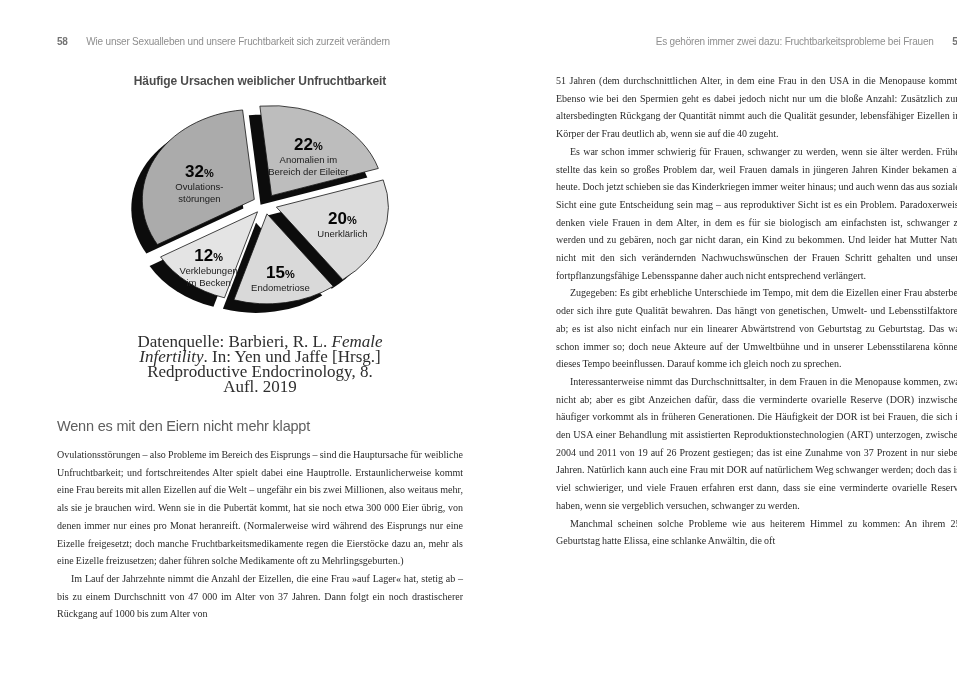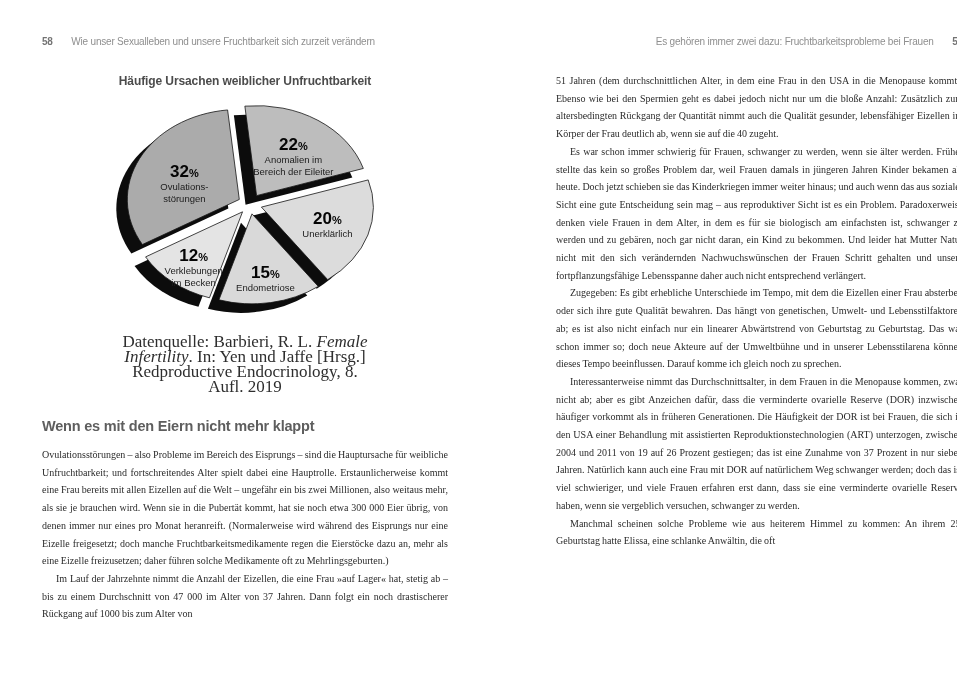--- a/index.html
+++ b/index.html
@@ -3,21 +3,21 @@
 <meta charset="utf-8">
 <style>
   html,body{margin:0;padding:0;}
   body{
     width:957px;height:675px;background:#ffffff;
     font-family:"Liberation Serif", serif;color:#2b2b2b;
     overflow:hidden;
   }
   .spread{position:relative;width:957px;height:675px;background:#ffffff;overflow:hidden;}
   .page{position:absolute;top:36px;}
-  .page-left{left:42px;width:406px;}
+  .page-left{left:57px;width:406px;}
   .page-right{left:556px;width:407px;}
 
   .running-header{
     font-family:"Liberation Sans", sans-serif;
     font-size:10px;letter-spacing:-0.2px;color:#8f8f8f;height:14px;white-space:nowrap;
   }
   .running-header .pagenum{font-weight:bold;color:#747474;}
   .page-left  .running-header .runtitle{margin-left:16px;}
   .page-right .running-header{text-align:right;}
   .page-right .running-header .pagenum{margin-left:16px;}
@@ -30,21 +30,21 @@
   .pie-svg{display:block;margin:4px auto 0 auto;}
   svg text{font-family:"Liberation Sans", sans-serif;}
   .chart-caption{
     font-size:17px;line-height:15px;color:#2e2e2e;
     max-width:246px;margin:4px auto 0 auto;text-align:center;
   }
   .chart-caption em{font-style:italic;}
 
   .section-heading{
     font-family:"Liberation Sans", sans-serif;
-    font-size:14.5px;font-weight:bold;letter-spacing:-0.2px;color:#5e5e5e;
+    font-size:14.5px;font-weight:normal;letter-spacing:-0.2px;color:#5e5e5e;
     margin:24px 0 12px 0;
   }
 
   .body-par{
     font-size:10px;line-height:17.7px;text-align:justify;
     margin:0;word-spacing:-0.3px;
   }
   .body-par.indent{text-indent:14px;}
   .page-right .body-copy{margin-top:22px;}
 </style>

